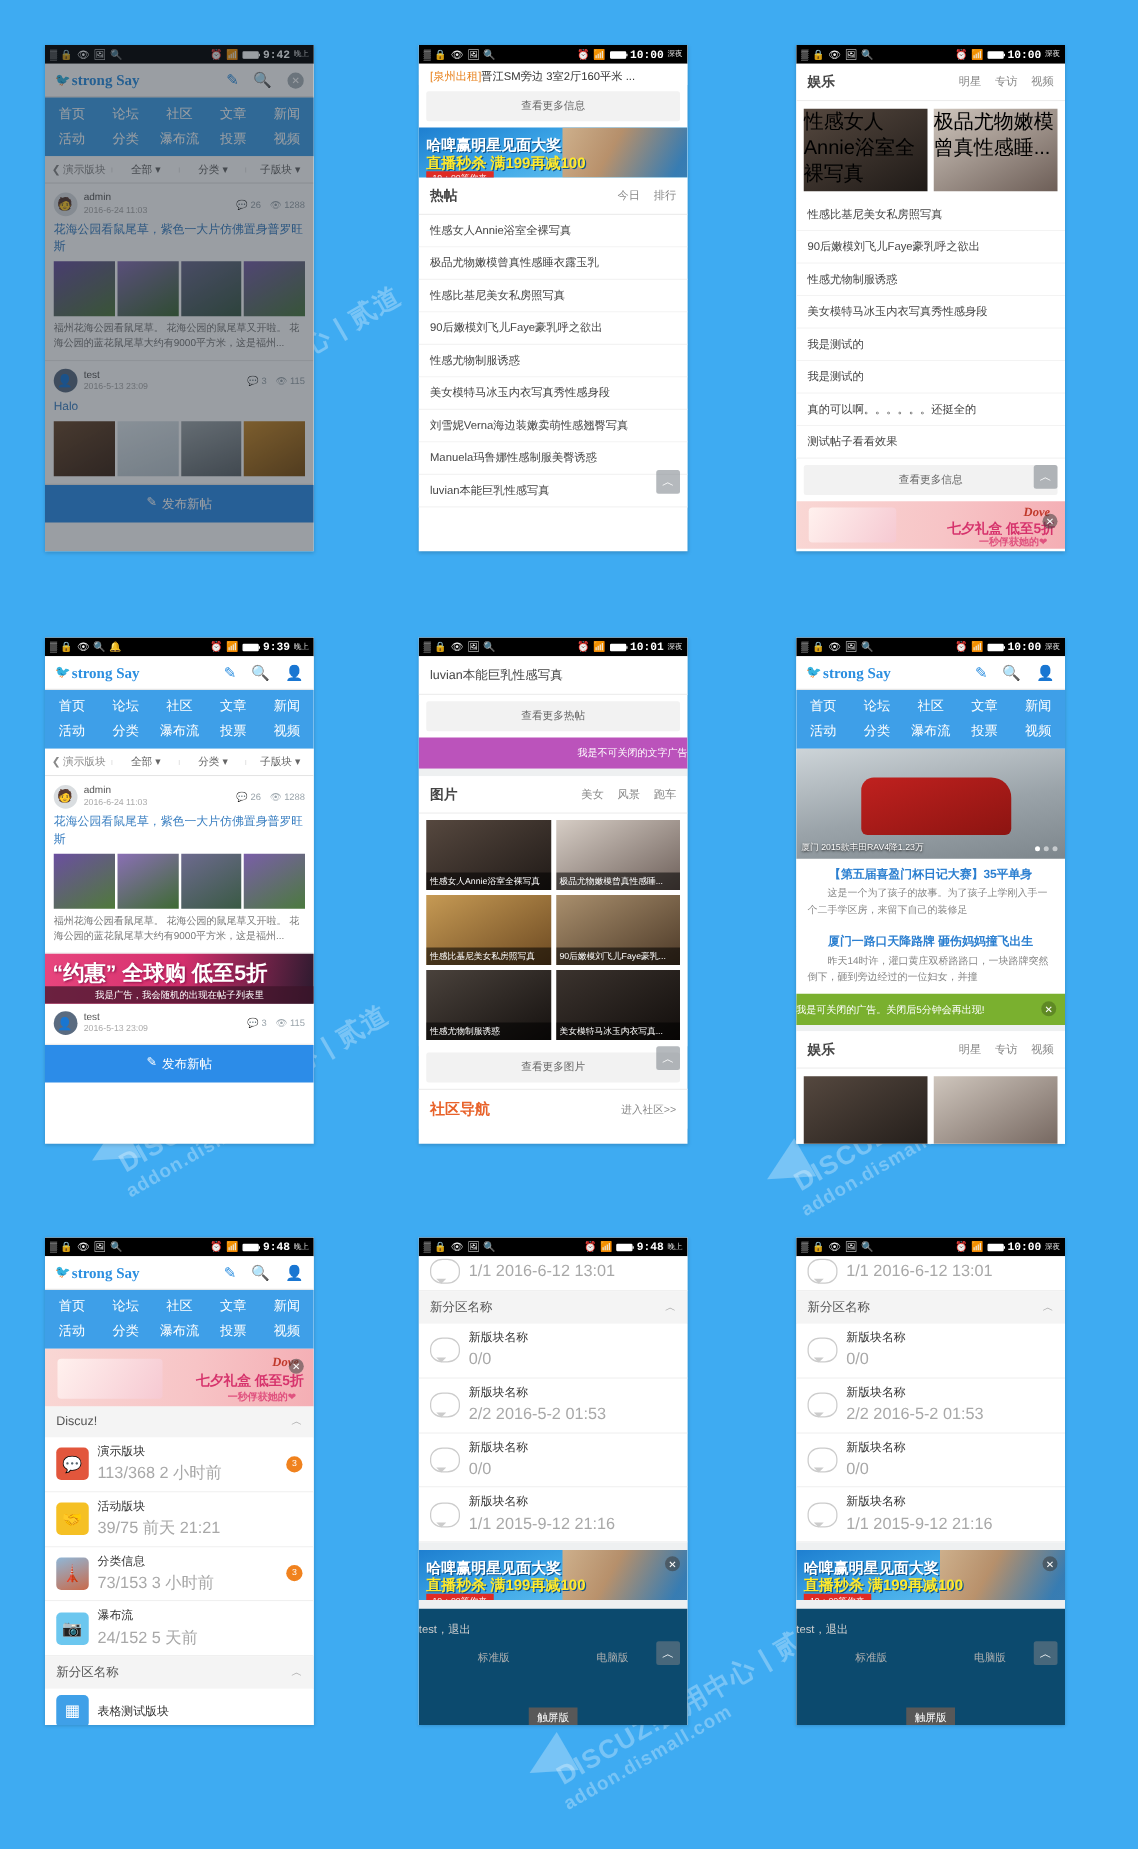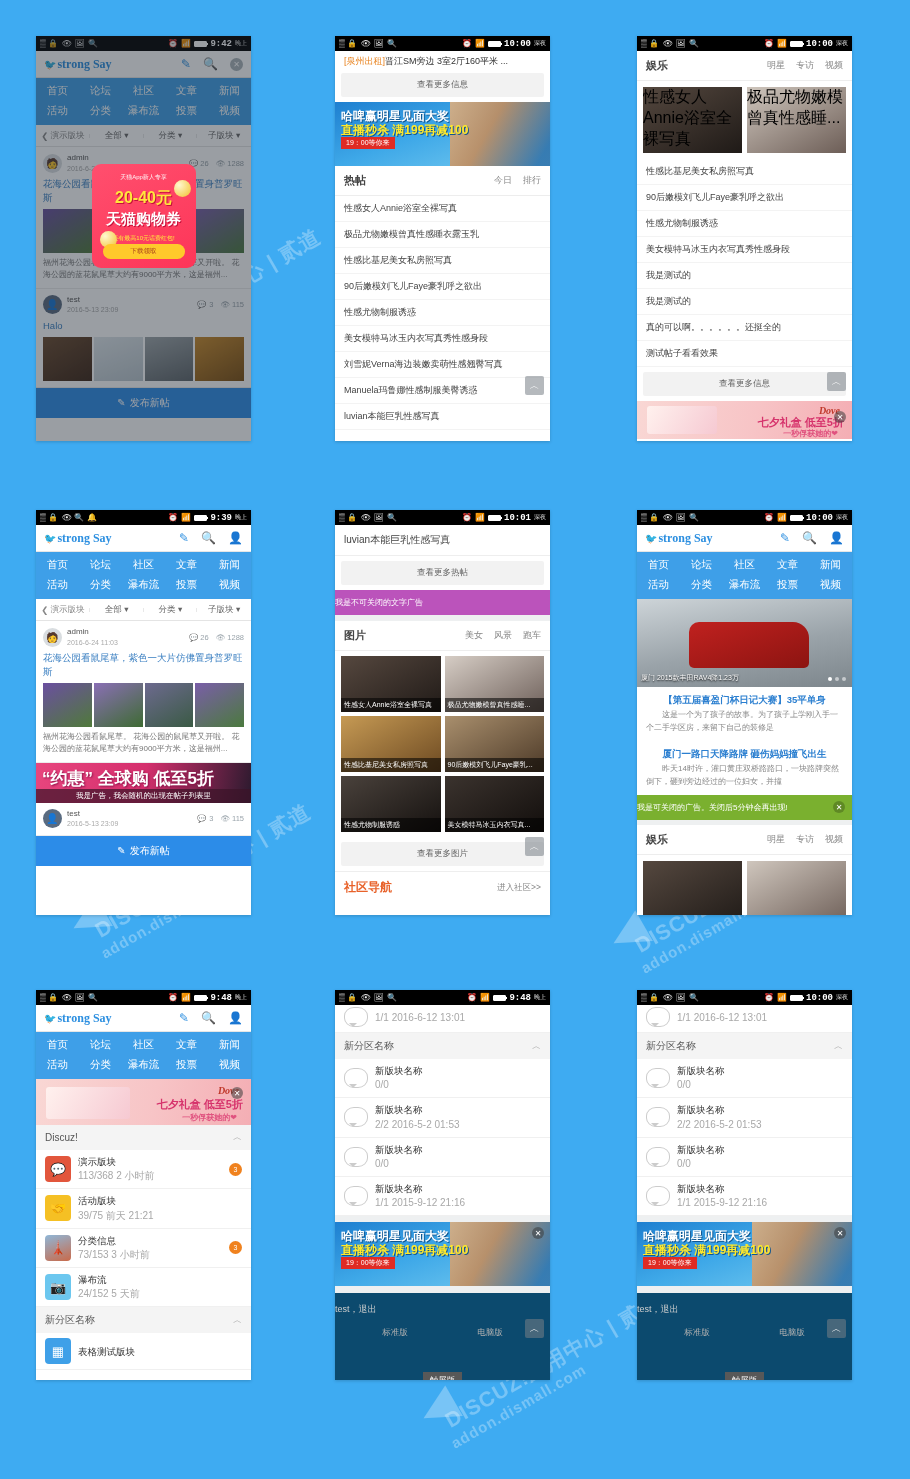--- a/index.html
+++ b/index.html
@@ -96,21 +96,21 @@
   .sec-title { font-size:11px; color:#444; font-weight:bold; }
   .sec-tabs { margin-left:auto; display:flex; gap:11px; font-size:9px; color:#888; }
   .list-link { display:block; font-size:9px; color:#444; padding:6px 9px;
                border-bottom:1px solid #f3f3f3; background:#fff;
                white-space:nowrap; overflow:hidden; text-overflow:ellipsis; }
   .postbtn { background:#2c8ce8; color:#fff; text-align:center; font-size:10px;
              padding:8px 0; display:flex; align-items:center;
              justify-content:center; gap:4px; }
 
   
-  .ad-beer { height:64px; position:relative; overflow:hidden;
+  .ad-beer { height:40px; position:relative; overflow:hidden;
              background:linear-gradient(160deg,#1e7fd0 0%,#3ea8e8 45%,#79cdf0 100%);padding-left:34px; }
   .ad-beer .l1 { position:absolute; left:6px; top:6px; font-size:12px;
                  font-weight:bold; color:#fff; text-shadow:1px 1px 0 #11568f; }
   .ad-beer .l2 { position:absolute; left:6px; top:20px; font-size:12px;
                  font-weight:bold; color:#ffe92b; text-shadow:1px 1px 0 #11568f; }
   .ad-beer .l3 { position:absolute; left:6px; top:35px; background:#e02b24;
                  color:#fff; font-size:7px; padding:1px 5px; }
   .ad-beer .ppl { position:absolute; right:0; top:0; width:100px; height:100%;
                   background:linear-gradient(120deg,#e8b27c,#c98a55 40%,#2d6fa8 90%); opacity:.85;}
   .ad-dove { height:38px; position:relative; overflow:hidden;
@@ -121,21 +121,21 @@
   .ad-dove .d2 { position:absolute; right:8px; top:14px; font-size:11px;
                  font-weight:bold; color:#d6336c; }
   .ad-dove .d3 { position:absolute; right:14px; top:27px; font-size:8px;
                  color:#e0527f; font-weight:bold; }
   .ad-dove .box { position:absolute; left:10px; top:5px; width:70px; height:28px;
                   background:linear-gradient(120deg,#fff1ee,#f6c9d2); border-radius:3px;}
   .ad-yh { height:40px; position:relative; overflow:hidden;
            background:linear-gradient(100deg,#e8467e 0%,#d42f6d 50%,#2b1a2e 100%); }
   .ad-yh .y1 { position:absolute; left:6px; top:4px; font-size:17px;
                font-weight:bold; color:#fff; text-shadow:1px 1px 2px #8a1148; }
-  .ad-text-purple { background:#bb53bb; color:#fff; text-align:left;
+  .ad-text-purple { background:#bb53bb; color:#fff; text-align:right;
                     font-size:8px; padding:7px 0; }
   .ad-strip-dark { position:absolute; left:0; right:0; bottom:0; height:14px;
                    background:rgba(60,20,40,.72); color:#fff; font-size:7.5px;
                    display:flex; align-items:center; justify-content:center; }
   .ad-green { background:#7ab02f; color:#fff; font-size:8px; padding:7px 0;
               text-align:left; position:relative; }
   .ad-green .xx { position:absolute; right:7px; top:50%; transform:translateY(-50%);
                   width:12px; height:12px; border-radius:50%;
                   background:rgba(0,0,0,.22); font-size:8px;
                   display:flex; align-items:center; justify-content:center; }
@@ -162,21 +162,21 @@
 
   
   .grp-head { background:#f4f4f4; padding:6px 9px; display:flex;
               align-items:center; font-size:10px; color:#555; }
   .grp-head .chev { margin-left:auto; color:#aaa; font-size:9px; }
   .frow { display:flex; align-items:center; gap:7px; background:#fff;
           padding:5px 9px; border-bottom:1px solid #f0f0f0; }
   .ficon { width:26px; height:26px; border-radius:4px; flex:none; display:flex;
            align-items:center; justify-content:center; color:#fff; font-size:13px; }
   .fname { font-size:9.5px; color:#333; font-weight:normal; line-height:1.4; }
-  .fmeta { font-size:10px; color:#a8a8a8; line-height:1.5; }
+  .fmeta { font-size:13px; color:#a8a8a8; line-height:1.5; }
   .fbadge { margin-left:auto; background:#f0821e; color:#fff; font-size:7px;
             min-width:13px; height:13px; border-radius:7px; display:flex;
             align-items:center; justify-content:center; padding:0 3px; }
   .bubble { width:24px; height:20px; border:1.5px solid #ccc; border-radius:10px/9px;
             flex:none; position:relative; }
   .bubble:after { content:""; position:absolute; left:4px; bottom:-5px;
                   border:4px solid transparent; border-top-color:#ccc; }
 
   
   .foot { background:#0c4a6e; color:#bbb; text-align:left; padding:10px 0 8px;
@@ -351,29 +351,20 @@
       <div class="th" style="background:linear-gradient(150deg,#c98a2a,#7a4d10)"></div>
     </div>
   </div>
 
   <div class="postbtn">
     <span>✎</span>
     <span>发布新帖</span>
   </div>
 
   <div class="dim"></div>
-  <div class="coupon">
-    <div class="ball" style="right:5px; top:16px;"></div>
-    <div class="ball" style="left:8px; bottom:20px;"></div>
-    <div class="c0">天猫App新人专享</div>
-    <div class="c1">20-40元</div>
-    <div class="c2">天猫购物券</div>
-    <div class="c3">还有最高10元话费红包!</div>
-    <div class="c4">下载领取</div>
-  </div>
 </div>
 
 <div class="phone p2">
   <div class="statusbar">
     <div class="sb-left">
       <span class="sb-ic">▒</span>
       <span class="sb-ic">🔒</span>
       <span class="sb-ic">👁</span>
       <span class="sb-ic">🖼</span>
       <span class="sb-ic">🔍</span>

